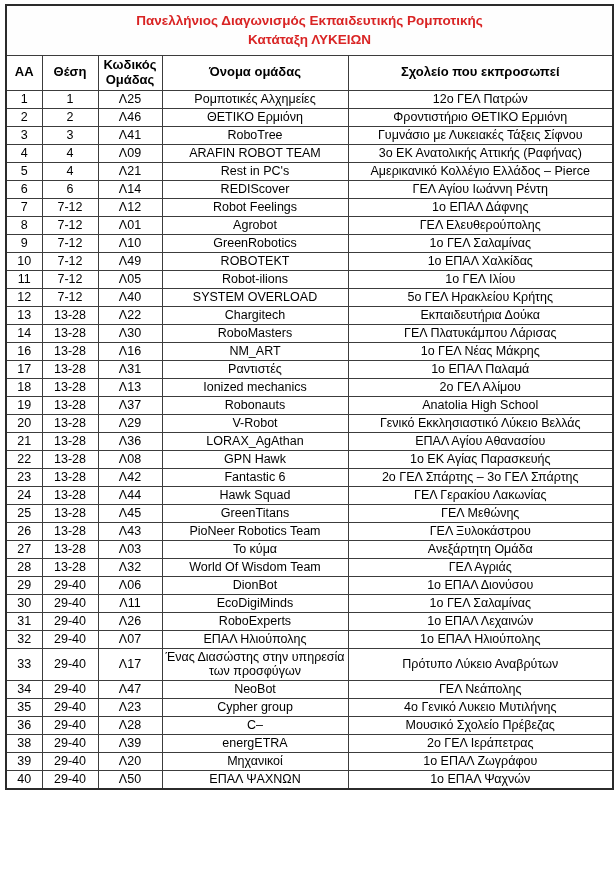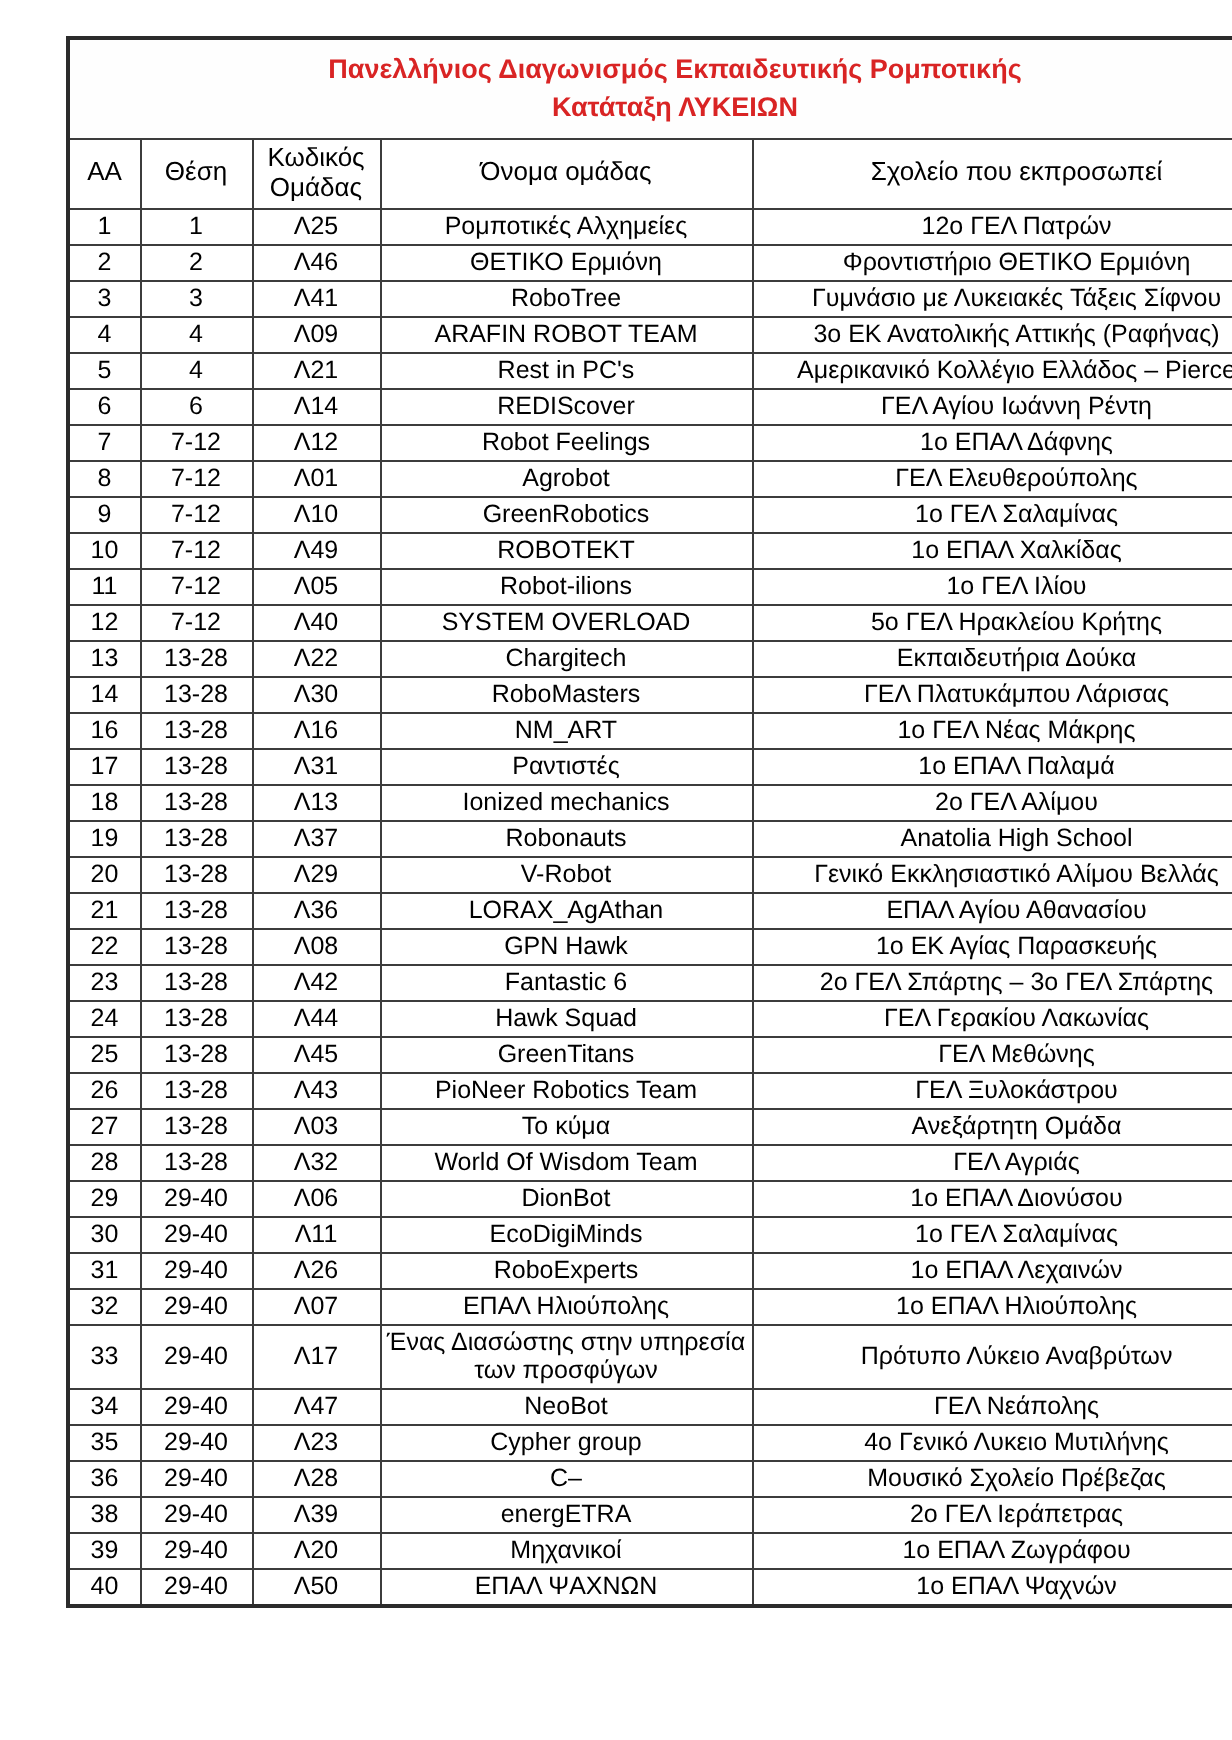--- a/index.html
+++ b/index.html
@@ -4,21 +4,21 @@
 <style>
   * { box-sizing: border-box; }
   html, body {
     margin: 0; padding: 0;
     width: 616px; height: 870px;
     background: #ffffff;
     font-family: "Liberation Sans", "DejaVu Sans", sans-serif;
     color: #000000;
     overflow: hidden;
   }
-  .page { padding: 18px 4px 0 5px; margin-left: 28px; }
+  .page { padding: 4px 4px 0 5px; }
   table.ranking {
     width: 607px;
     border-collapse: collapse;
     border: 2px solid #2b2b2b;
     table-layout: fixed;
   }
   col.c-aa    { width: 36px; }
   col.c-place { width: 56px; }
   col.c-code  { width: 64px; }
   col.c-team  { width: 186px; }
@@ -38,21 +38,21 @@
     background: #fefefe;
     padding: 4px 2px;
   }
   .title-line {
     color: var(--title-color, #d92424);
     font-weight: bold;
     font-size: 13.5px;
     line-height: 1.45;
   }
   th.head-cell {
-    font-weight: normal;
+    font-weight: bold;
     font-size: 13px;
     height: 35px;
     line-height: 1.15;
     padding: 2px 3px;
   }
   tbody td { height: 18px; }
   tr.highlight td { background: var(--hl, #ffff00); }
 </style>
 </head>
 <body>
@@ -206,21 +206,21 @@
           <td>13-28</td>
           <td>Λ37</td>
           <td>Robonauts</td>
           <td>Anatolia High School</td>
         </tr>
         <tr>
           <td>20</td>
           <td>13-28</td>
           <td>Λ29</td>
           <td>V-Robot</td>
-          <td>Γενικό Εκκλησιαστικό Αλίμου Βελλάς</td>
+          <td>Γενικό Εκκλησιαστικό Λύκειο Βελλάς</td>
         </tr>
         <tr>
           <td>21</td>
           <td>13-28</td>
           <td>Λ36</td>
           <td>LORAX_AgAthan</td>
           <td>ΕΠΑΛ Αγίου Αθανασίου</td>
         </tr>
         <tr>
           <td>22</td>

